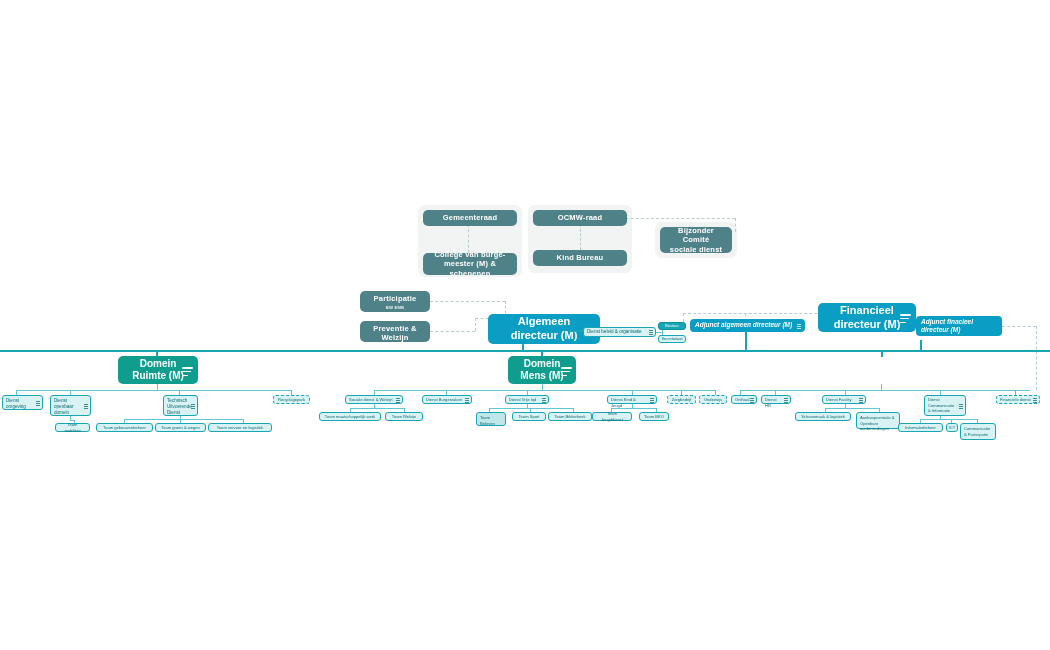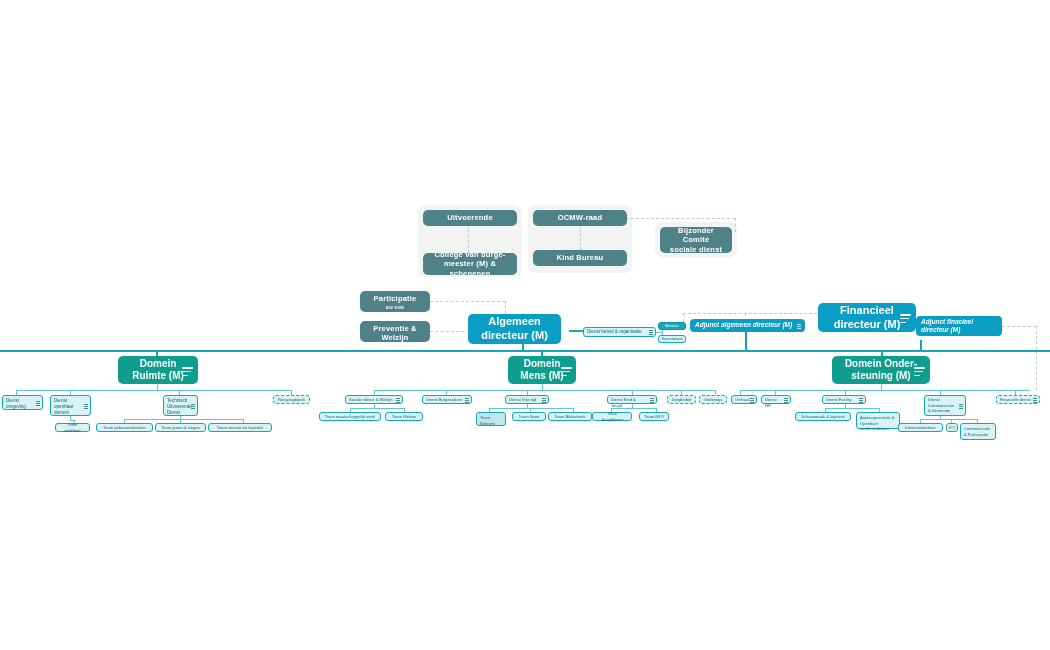--- a/index.html
+++ b/index.html
@@ -65,21 +65,21 @@
   <div class="slate-wrap" style="left:418px;top:205px;width:104px;height:72px;"></div>
   <div class="slate-wrap" style="left:528px;top:205px;width:104px;height:68px;"></div>
   <div class="slate-wrap" style="left:655px;top:222px;width:82px;height:36px;"></div>
 
   <div class="ln dash-v" style="left:468px;top:224px;height:29px;"></div>
   <div class="ln dash-v" style="left:580px;top:224px;height:26px;"></div>
   <div class="ln dash-h" style="left:580px;top:218px;width:155px;"></div>
   <div class="ln dash-v" style="left:735px;top:218px;height:14px;"></div>
 
   <div class="node slate" style="left:423px;top:210px;width:94px;height:16px;">
-    <span>Uitvoerende</span>
+    <span>Gemeenteraad</span>
   </div>
 
   <div class="node slate" style="left:423px;top:253px;width:94px;height:22px;">
     <span class="ml">College van burge-<br>meester (M) &amp; schepenen</span>
   </div>
 
   <div class="node slate" style="left:533px;top:210px;width:94px;height:16px;">
     <span>OCMW-raad</span>
   </div>
 
@@ -103,21 +103,21 @@
       <span class="sub">B.F.Hansen</span>
     </div>
   </div>
 
   <div class="ln dash-h" style="left:430px;top:301px;width:75px;"></div>
   <div class="ln dash-h" style="left:430px;top:331px;width:45px;"></div>
   <div class="ln dash-v" style="left:505px;top:301px;height:17px;"></div>
   <div class="ln dash-v" style="left:475px;top:318px;height:13px;"></div>
   <div class="ln dash-h" style="left:475px;top:318px;width:30px;"></div>
 
-  <div class="node bigteal" style="left:468px;top:314px;width:93px;height:30px;">
+  <div class="node bigteal" style="left:488px;top:314px;width:112px;height:30px;">
     <span class="ml">Algemeen<br>directeur (M)</span>
   </div>
 
   <div class="ln" style="left:569px;top:330px;width:14px;height:1.6px;"></div>
 
   <div class="node leaf" style="left:583px;top:327px;width:73px;height:10px;padding:1px 9px 1px 3px;">
     <span>Dienst beleid &amp; organisatie</span>
     <span class="hb dkc">
         <i></i>
         <i></i>
@@ -326,28 +326,20 @@
   <div class="ln lt-h" style="left:611px;top:408px;width:45px;"></div>
   <div class="ln lt-v" style="left:611px;top:408px;height:4px;"></div>
   <div class="ln lt-v" style="left:656px;top:408px;height:4px;"></div>
   <div class="node leaf ctr" style="left:592px;top:412px;width:40px;height:9px;font-size:4.1px;">
     <span>Team Jeugddienst</span>
   </div>
   <div class="node leaf ctr" style="left:639px;top:412px;width:30px;height:9px;font-size:4.1px;">
     <span>Team BKO</span>
   </div>
 
-  <div class="node green" style="left:832px;top:356px;width:98px;height:28px;">
-    <span class="ml">Domein Onder-<br>steuning (M)</span>
-    <span class="hamb" style="right:5px;top:11px;">
-        <i></i>
-        <i></i>
-        <i></i>
-      </span>
-  </div>
   <div class="ln lt-v" style="left:881px;top:384px;height:6px;"></div>
   <div class="ln lt-h" style="left:740px;top:390px;width:290px;"></div>
   <div class="ln lt-v" style="left:740px;top:390px;height:5px;"></div>
   <div class="ln lt-v" style="left:775px;top:390px;height:5px;"></div>
   <div class="ln lt-v" style="left:845px;top:390px;height:5px;"></div>
   <div class="ln lt-v" style="left:940px;top:390px;height:5px;"></div>
   <div class="ln dashg-v" style="left:1015px;top:390px;height:5px;"></div>
 
   <div class="node leaf" style="left:731px;top:395px;width:26px;height:9px;font-size:4.1px;padding:1px 7px 1px 3px;">
     <span>Onthaal</span>

